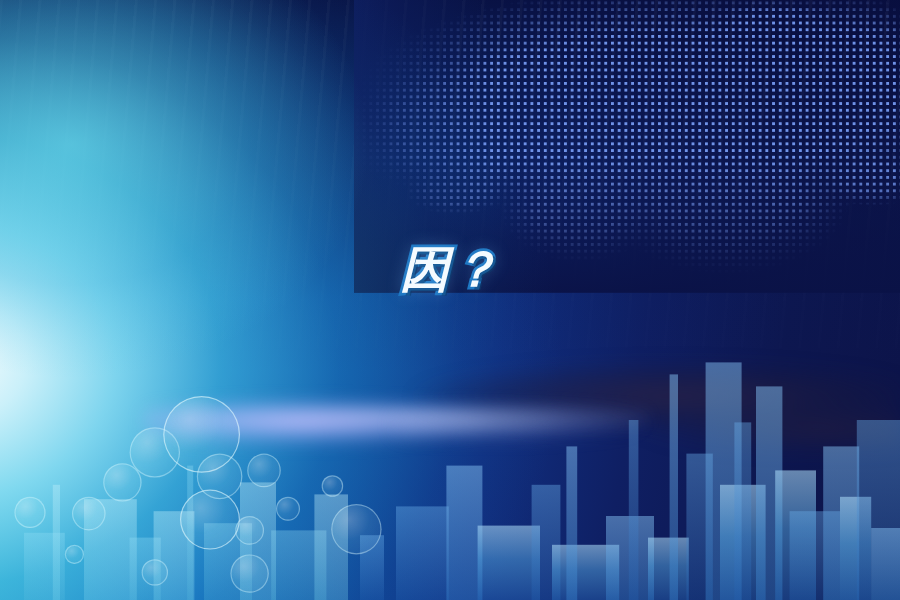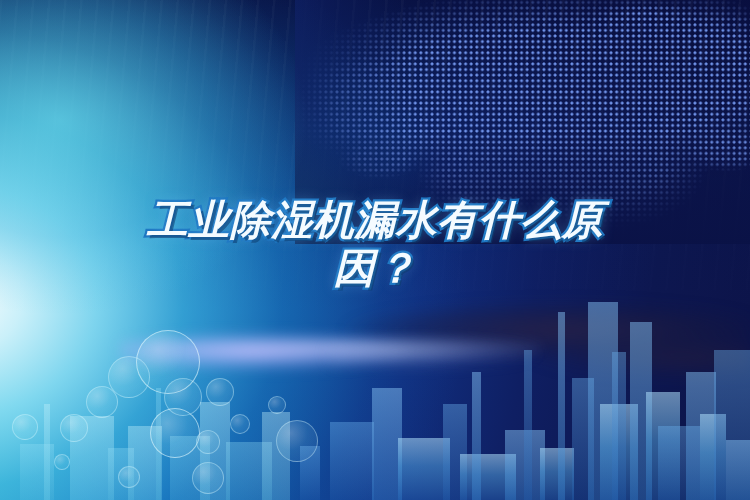--- a/index.html
+++ b/index.html
@@ -231,17 +231,16 @@
       <div class="bub soft" style="left: 230px; top: 414px; width: 18px; height: 18px;"></div>
       <div class="bub soft" style="left: 12px; top: 414px; width: 24px; height: 24px;"></div>
       <div class="bub soft" style="left: 118px; top: 466px; width: 20px; height: 20px;"></div>
       <div class="bub soft" style="left: 54px; top: 454px; width: 14px; height: 14px;"></div>
       <div class="bub soft" style="left: 276px; top: 420px; width: 40px; height: 40px;"></div>
       <div class="bub soft" style="left: 268px; top: 396px; width: 16px; height: 16px;"></div>
       <div class="bub soft" style="left: 192px; top: 462px; width: 30px; height: 30px;"></div>
     </div>
 
   <div id="title">
-    <span class="tline l1">工业除湿机漏水有什么原</span>
     <span class="tline l2">因？</span>
   </div>
 
 </div>
 
 </body></html>

